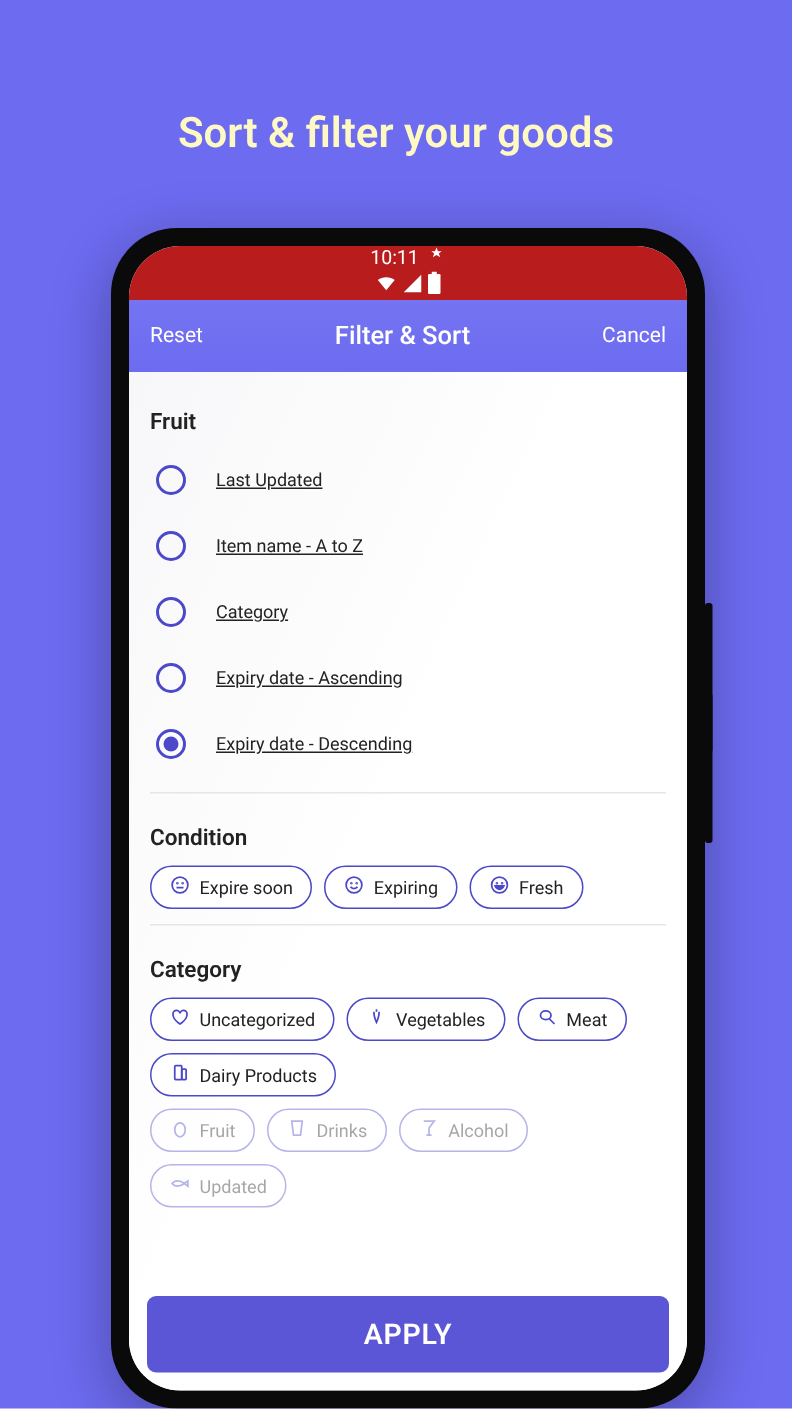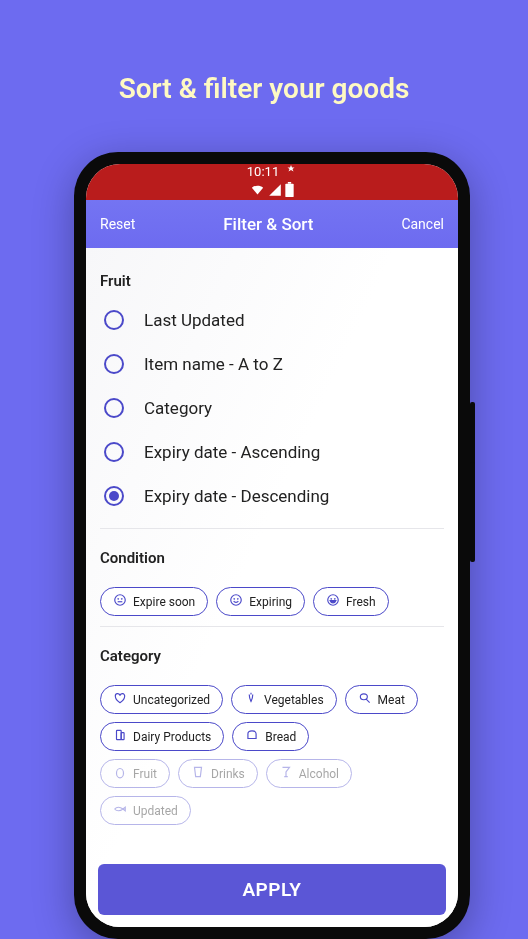--- a/index.html
+++ b/index.html
@@ -15,23 +15,23 @@
 .status-right { display: flex; align-items: center; gap: 3px; }
 .app-header { background: #6d6bf0; background: linear-gradient(#7474f2,#6d6bf0); height: 48px; display: flex; align-items: center; justify-content: space-between; padding: 0 14px; color: #fff; }
 .hdr-side { font-size: 14px; cursor: pointer; }
 .hdr-title { font-size: 17px; font-weight: 500; }
 .content { padding: 14px; overflow: hidden; height: calc(100% - 36px - 48px); position: relative; background: linear-gradient(115deg, #f7f7f9 0%, #fff 45%); }
 .section-title { font-size: 15px; font-weight: 600; color: #222; margin: 10px 0 8px; }
 .sort-list { padding-left: 4px; }
 .sort-item { display: flex; align-items: center; gap: 20px; padding: 12px 0; cursor: pointer; }
 .radio { width: 20px; height: 20px; border: 2px solid #4b49c9; border-radius: 50%; position: relative; flex-shrink: 0; }
 .radio.sel::after { content: ""; position: absolute; inset: 3px; background: #4b49c9; border-radius: 50%; }
-.sort-label { font-size: 17px; color: #222; }
+.sort-label { font-size: 12px; color: #222; text-decoration: underline; }
 .divider { height: 1px; background: #e6e6ea; margin: 10px 0 20px; }
-.chip-row { display: flex; flex-wrap: wrap; gap: 8px; margin-top: 20px; }
+.chip-row { display: flex; flex-wrap: wrap; gap: 8px; margin-top: 10px; }
 .chip { display: inline-flex; align-items: center; gap: 6px; border: 1px solid #4b49c9; border-radius: 16px; padding: 5px 12px; font-size: 12px; color: #222; cursor: pointer; background: #fff; }
 .chip svg { width: 14px; height: 14px; }
 .apply-bar { position: absolute; left: 12px; right: 12px; bottom: 12px; background: #5b56d6; color: #fff; text-align: center; padding: 14px 0; border-radius: 6px; font-size: 19px; font-weight: 600; letter-spacing: .5px; cursor: pointer; }
 .fade-row .chip { opacity: .4; }
 </style>
 </head>
 <body>
 
 <div class="page-title">Sort &amp; filter your goods</div>
 
@@ -147,26 +147,20 @@
               </svg></span>
           <span>Meat</span>
         </span>
         <span class="chip">
           <span><svg viewBox="0 0 24 24" fill="none" stroke="#4b49c9" stroke-width="2">
                 <rect x="6" y="4" width="8" height="16" rx="1"></rect>
                 <rect x="14" y="8" width="5" height="12" rx="1"></rect>
               </svg></span>
           <span>Dairy Products</span>
         </span>
-        <span class="chip">
-          <span><svg viewBox="0 0 24 24" fill="none" stroke="#4b49c9" stroke-width="2">
-                <path d="M5 10c0-3 3-5 7-5s7 2 7 5v8H5z"></path>
-              </svg></span>
-          <span>Bread</span>
-        </span>
       </div>
       <div class="chip-row fade-row" style="margin-top:8px;">
         <span class="chip">
           <span><svg viewBox="0 0 24 24" fill="none" stroke="#4b49c9" stroke-width="2">
                 <ellipse cx="12" cy="14" rx="6" ry="8"></ellipse>
               </svg></span>
           <span>Fruit</span>
         </span>
         <span class="chip">
           <span><svg viewBox="0 0 24 24" fill="none" stroke="#4b49c9" stroke-width="2">

